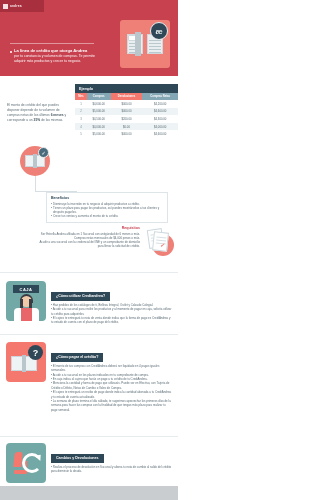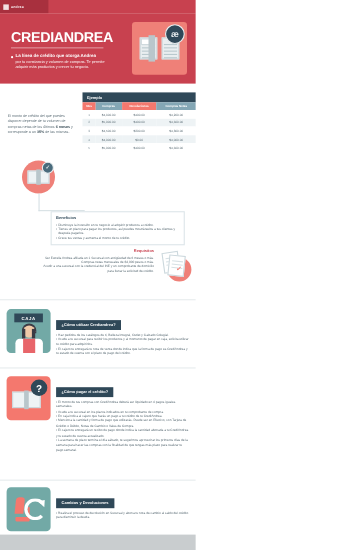--- a/index.html
+++ b/index.html
@@ -376,21 +376,20 @@
 <body>
 
 <div class="topbar">
   <div class="topbar-left">
     <span class="tb-logo-mark"></span>
     <span class="tb-logo-text">andrea</span>
   </div>
 </div>
 
 <div class="hero">
-  <div class="hero-title">CREDIANDREA</div>
   <div class="hero-rule"></div>
 
   <div class="hero-bullet-wrap">
     <span class="hero-dot"></span>
     <span>
       <span class="hero-lead">La línea de crédito que otorga Andrea</span>
       <span class="hero-body">por tu constancia y volumen de compras. Te permite adquirir más productos y crecer tu negocio.</span>
     </span>
   </div>
 

